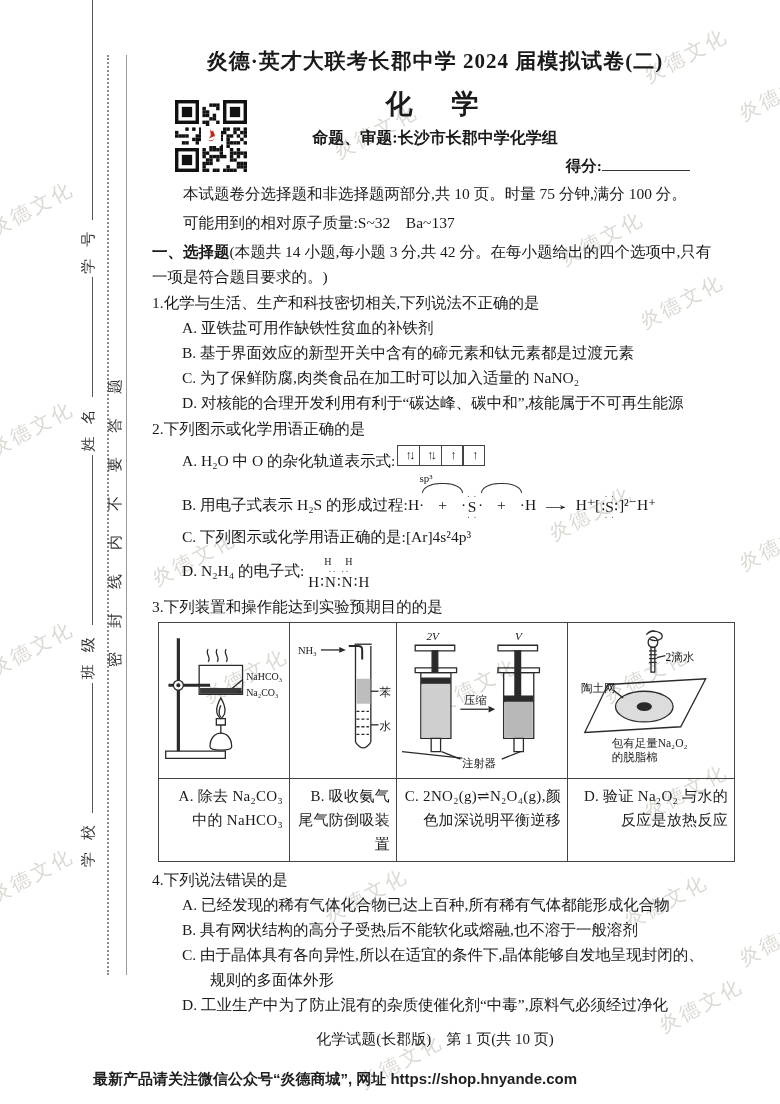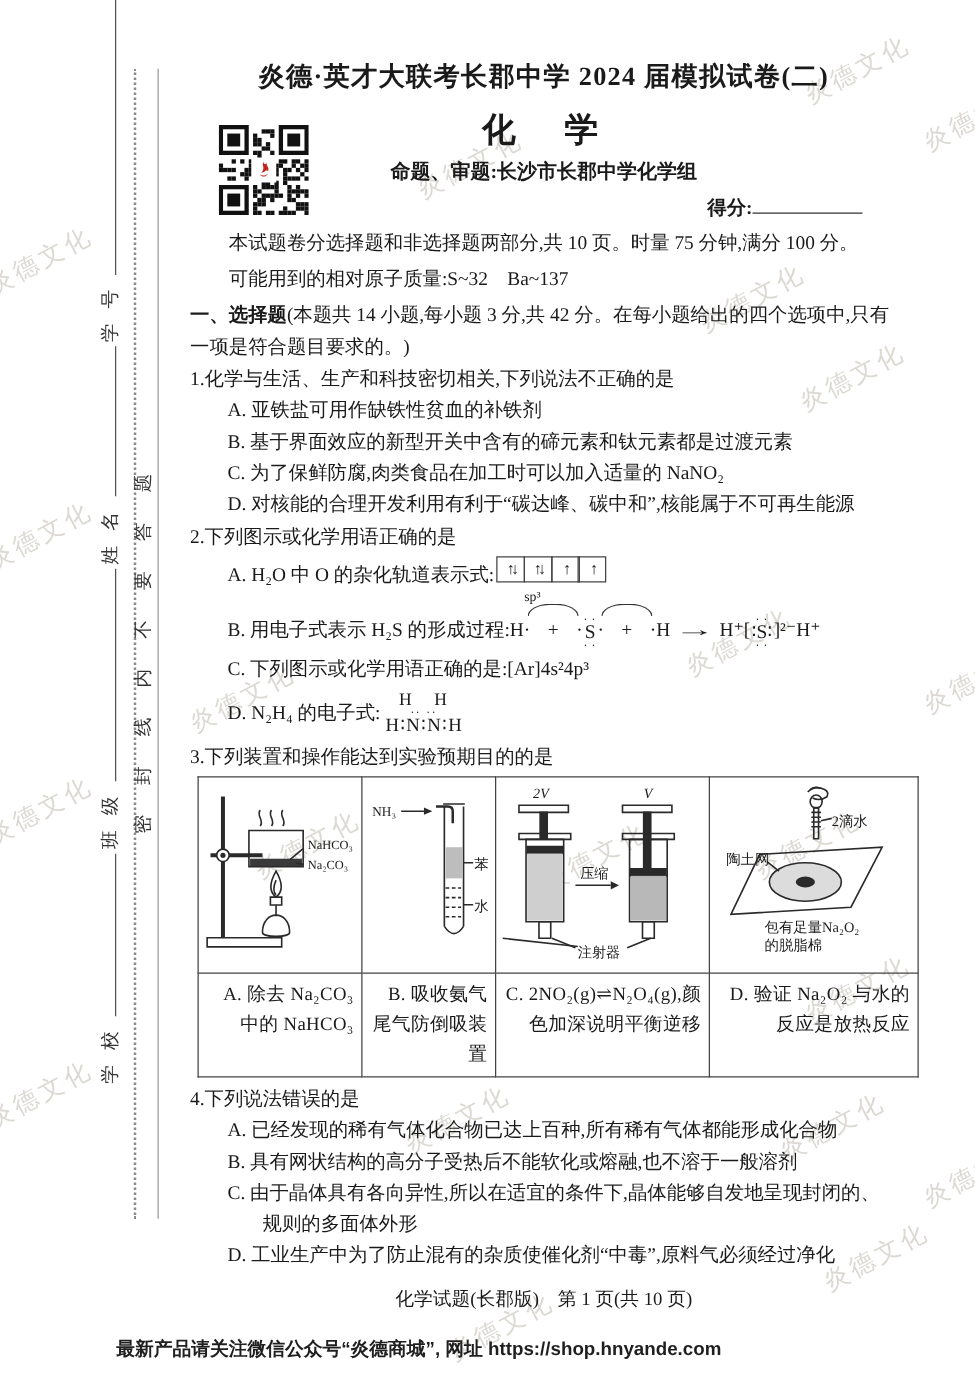--- a/index.html
+++ b/index.html
@@ -42,21 +42,21 @@
   .estack{display:inline-flex;flex-direction:column;align-items:center;vertical-align:middle;margin:0 1px;}
   .ed{font-size:9px;line-height:6px;letter-spacing:1px;}
   .em{font-size:15.5px;line-height:15px;}
   .arcplus{position:relative;margin:0 14px;display:inline-block;}
   .arcplus::before{content:"";position:absolute;left:-16px;right:-16px;top:-9px;height:9px;
        border:1.1px solid #333;border-bottom:none;border-radius:18px 18px 0 0/10px 10px 0 0;}
   .stretch-x{display:inline-block;transform:scaleX(2.1);margin:0 12px;}
   .fline{padding-left:30px;white-space:nowrap;}
   .fline-b{margin-top:8px;}
   .dstack{display:inline-flex;flex-direction:column;align-items:center;vertical-align:middle;margin-left:4px;}
-  .d-top{font-size:14px;line-height:13px;letter-spacing:2px;}
+  .d-top{font-size:10px;line-height:13px;letter-spacing:2px;}
   .d-dots{font-size:9px;line-height:6px;letter-spacing:2px;}
   .d-main{font-size:15px;line-height:16px;letter-spacing:1px;}
   
   .qtable{border-collapse:collapse;margin:3px 0 0 6px;width:556px;table-layout:fixed;}
   .qtable td{border:1.3px solid #444;vertical-align:middle;padding:2px;text-align:right;}
   .qtable .dev{height:148px;text-align:center;}
   .qtable .cap{font-size:15px;line-height:24px;padding:5px 6px;vertical-align:top;letter-spacing:0.3px;}
   .c1{width:126px}.c2{width:102px}.c3{width:166px}.c4{width:162px}
   svg text{font-size:11px;fill:#1a1a1a;font-family:"Liberation Serif","DejaVu Serif","DejaVu Sans",serif;}
   svg .big{font-size:12px;}

